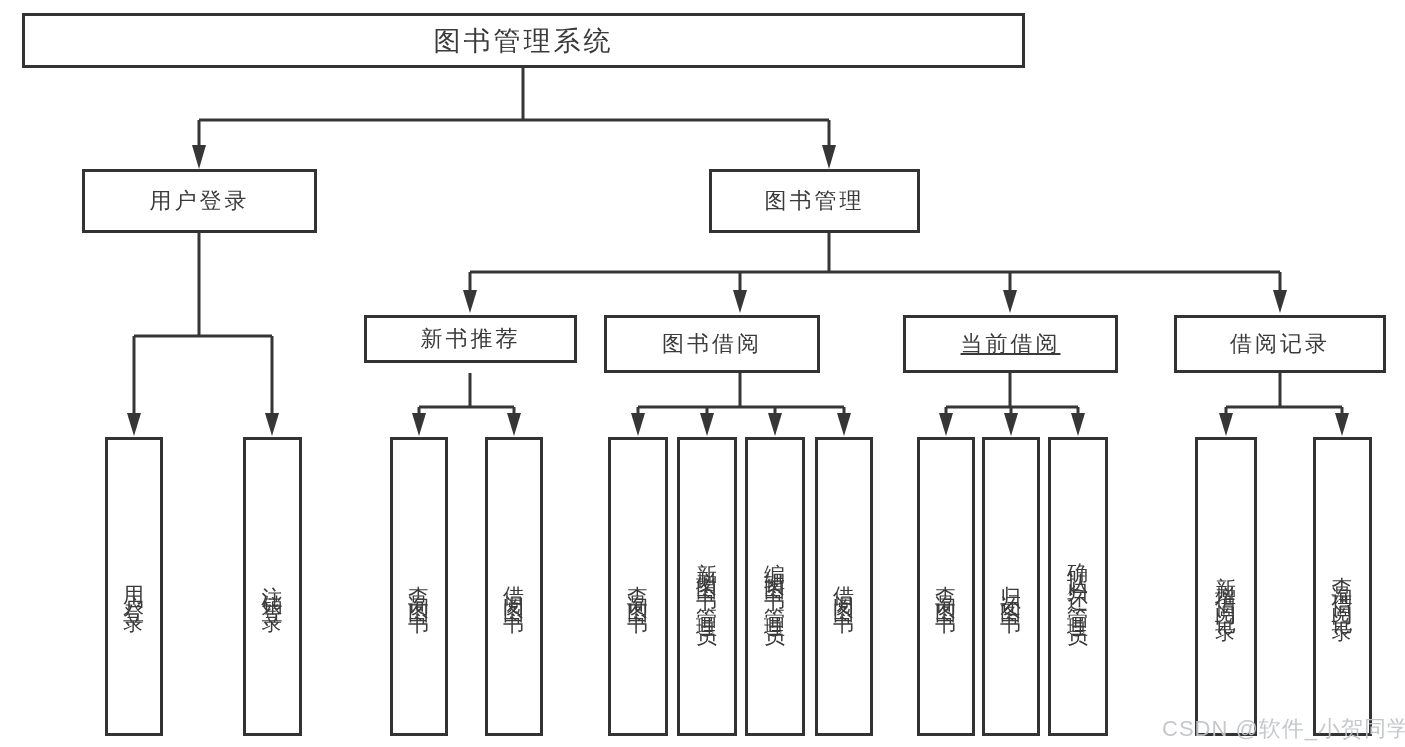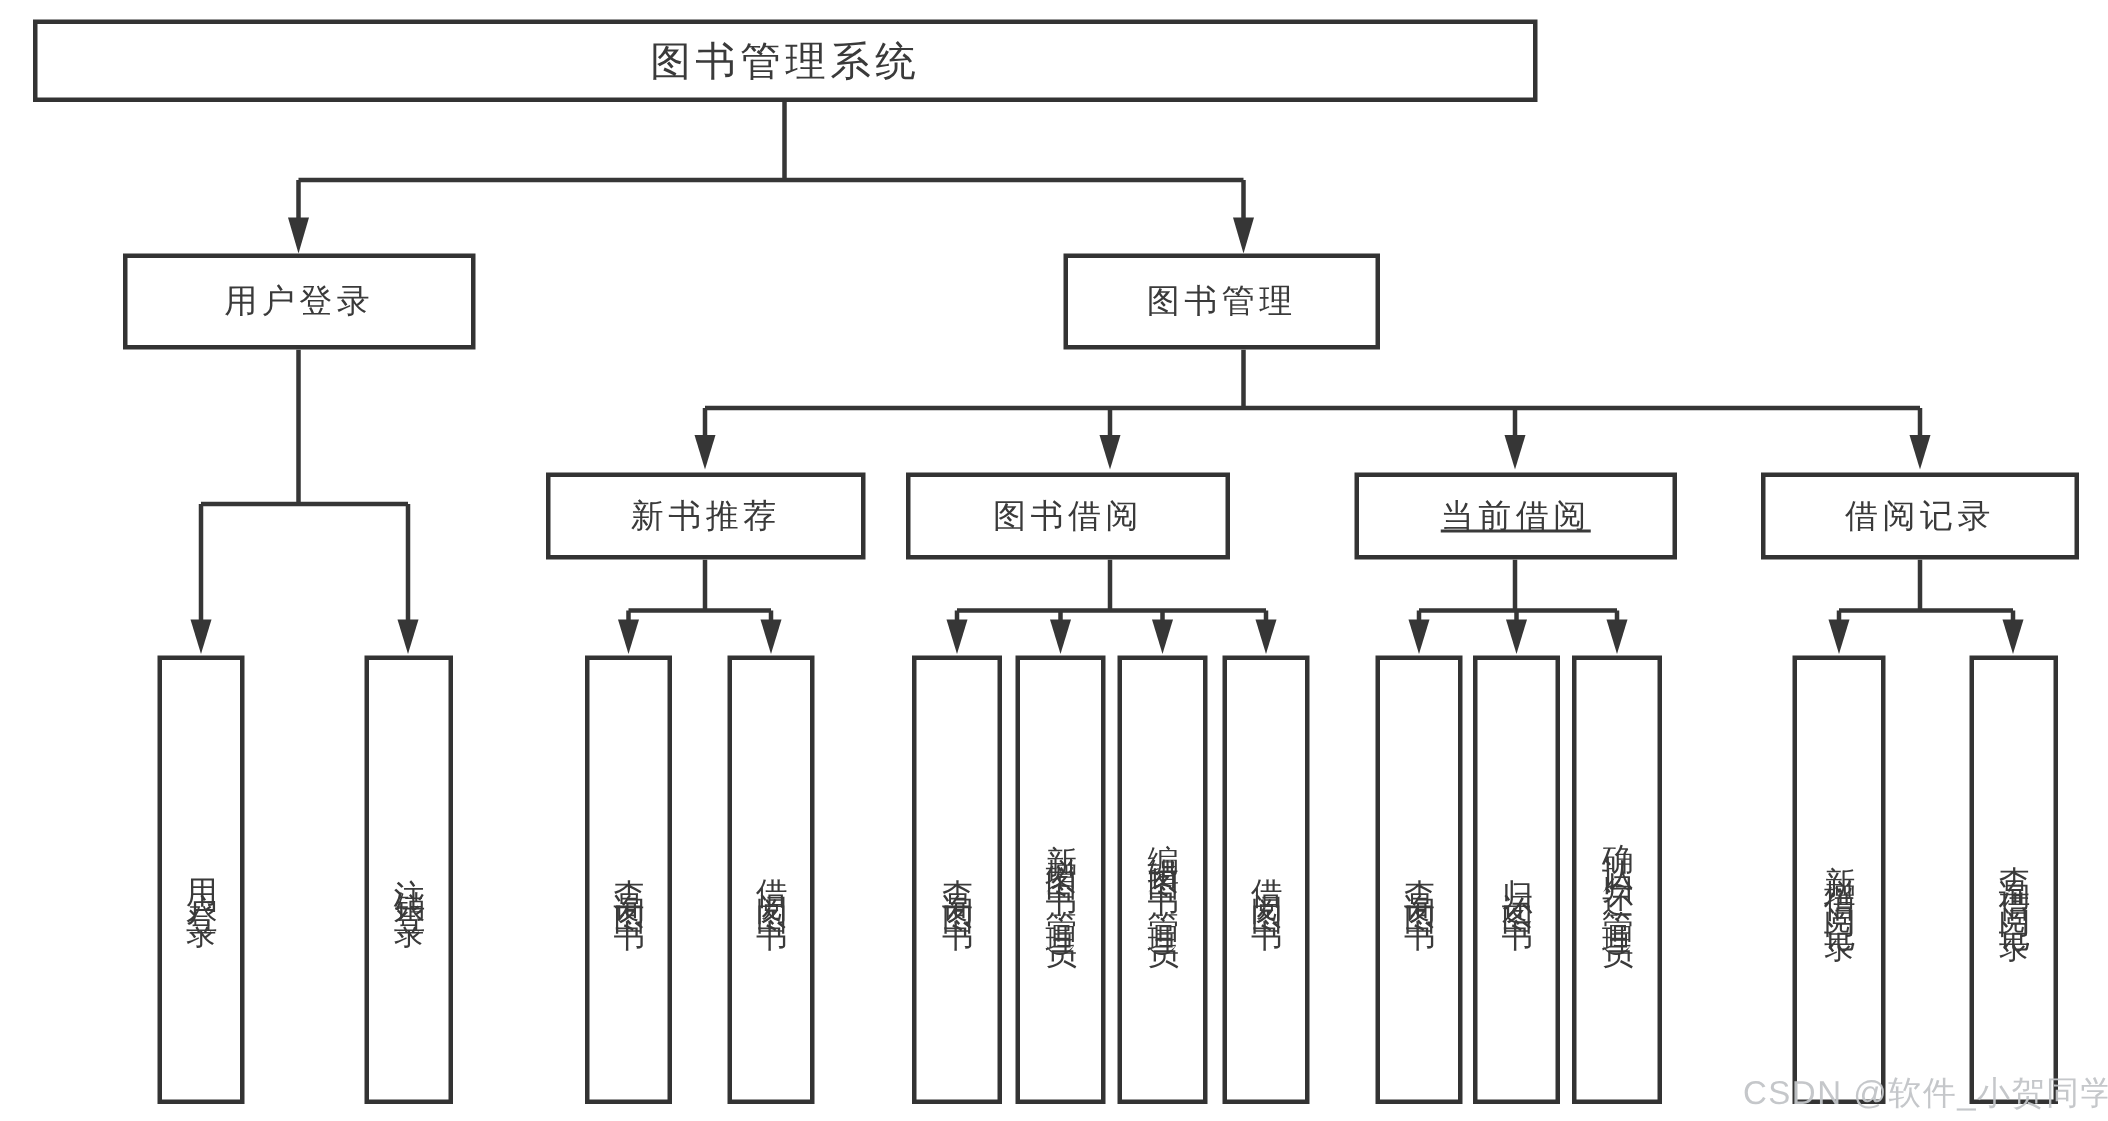--- a/index.html
+++ b/index.html
@@ -109,21 +109,21 @@
     <span>图书管理系统</span>
   </div>
 
   <div class="box hbox" style="left:82px; top:169px; width:235px; height:64px;">
     <span>用户登录</span>
   </div>
   <div class="box hbox" style="left:669px; top:169px; width:211px; height:64px;margin-left:40px;">
     <span>图书管理</span>
   </div>
 
-  <div class="box hbox" style="left:364px; top:315px; width:213px; height:58px;">
+  <div class="box hbox" style="left:364px; top:315px; width:213px; height:48px;">
     <span>新书推荐</span>
   </div>
   <div class="box hbox" style="left:604px; top:315px; width:216px; height:58px;">
     <span>图书借阅</span>
   </div>
   <div class="box hbox" style="left:903px; top:315px; width:215px; height:58px;text-decoration:underline;">
     <span>当前借阅</span>
   </div>
   <div class="box hbox" style="left:1174px; top:315px; width:212px; height:58px;">
     <span>借阅记录</span>

